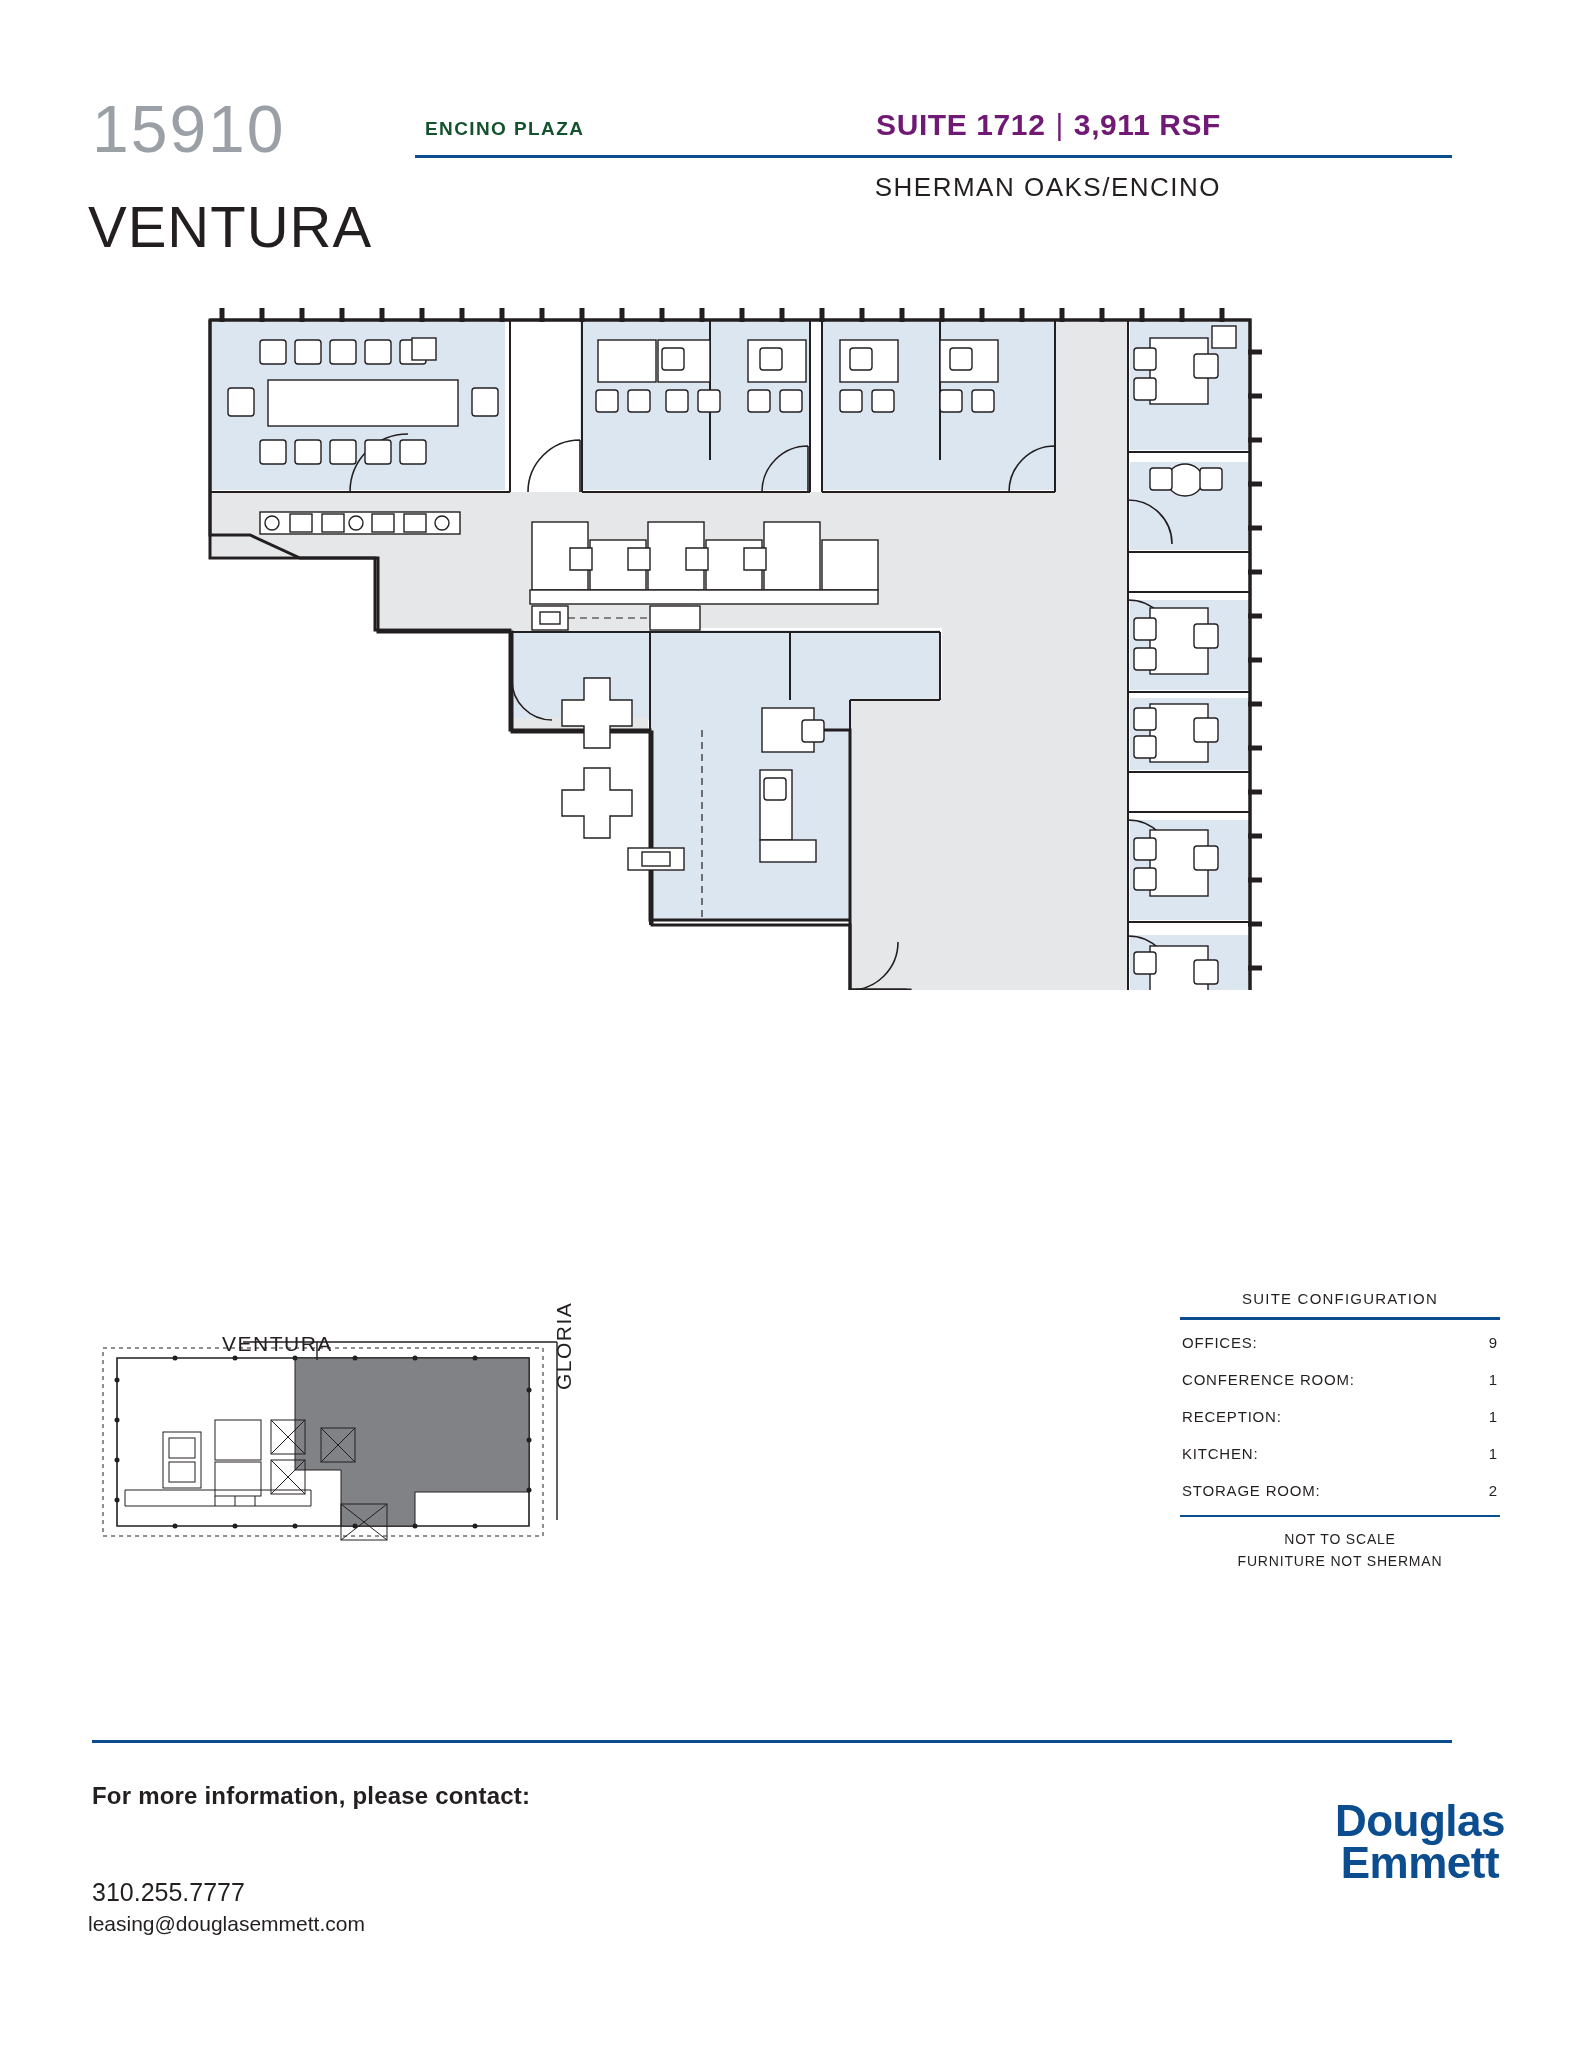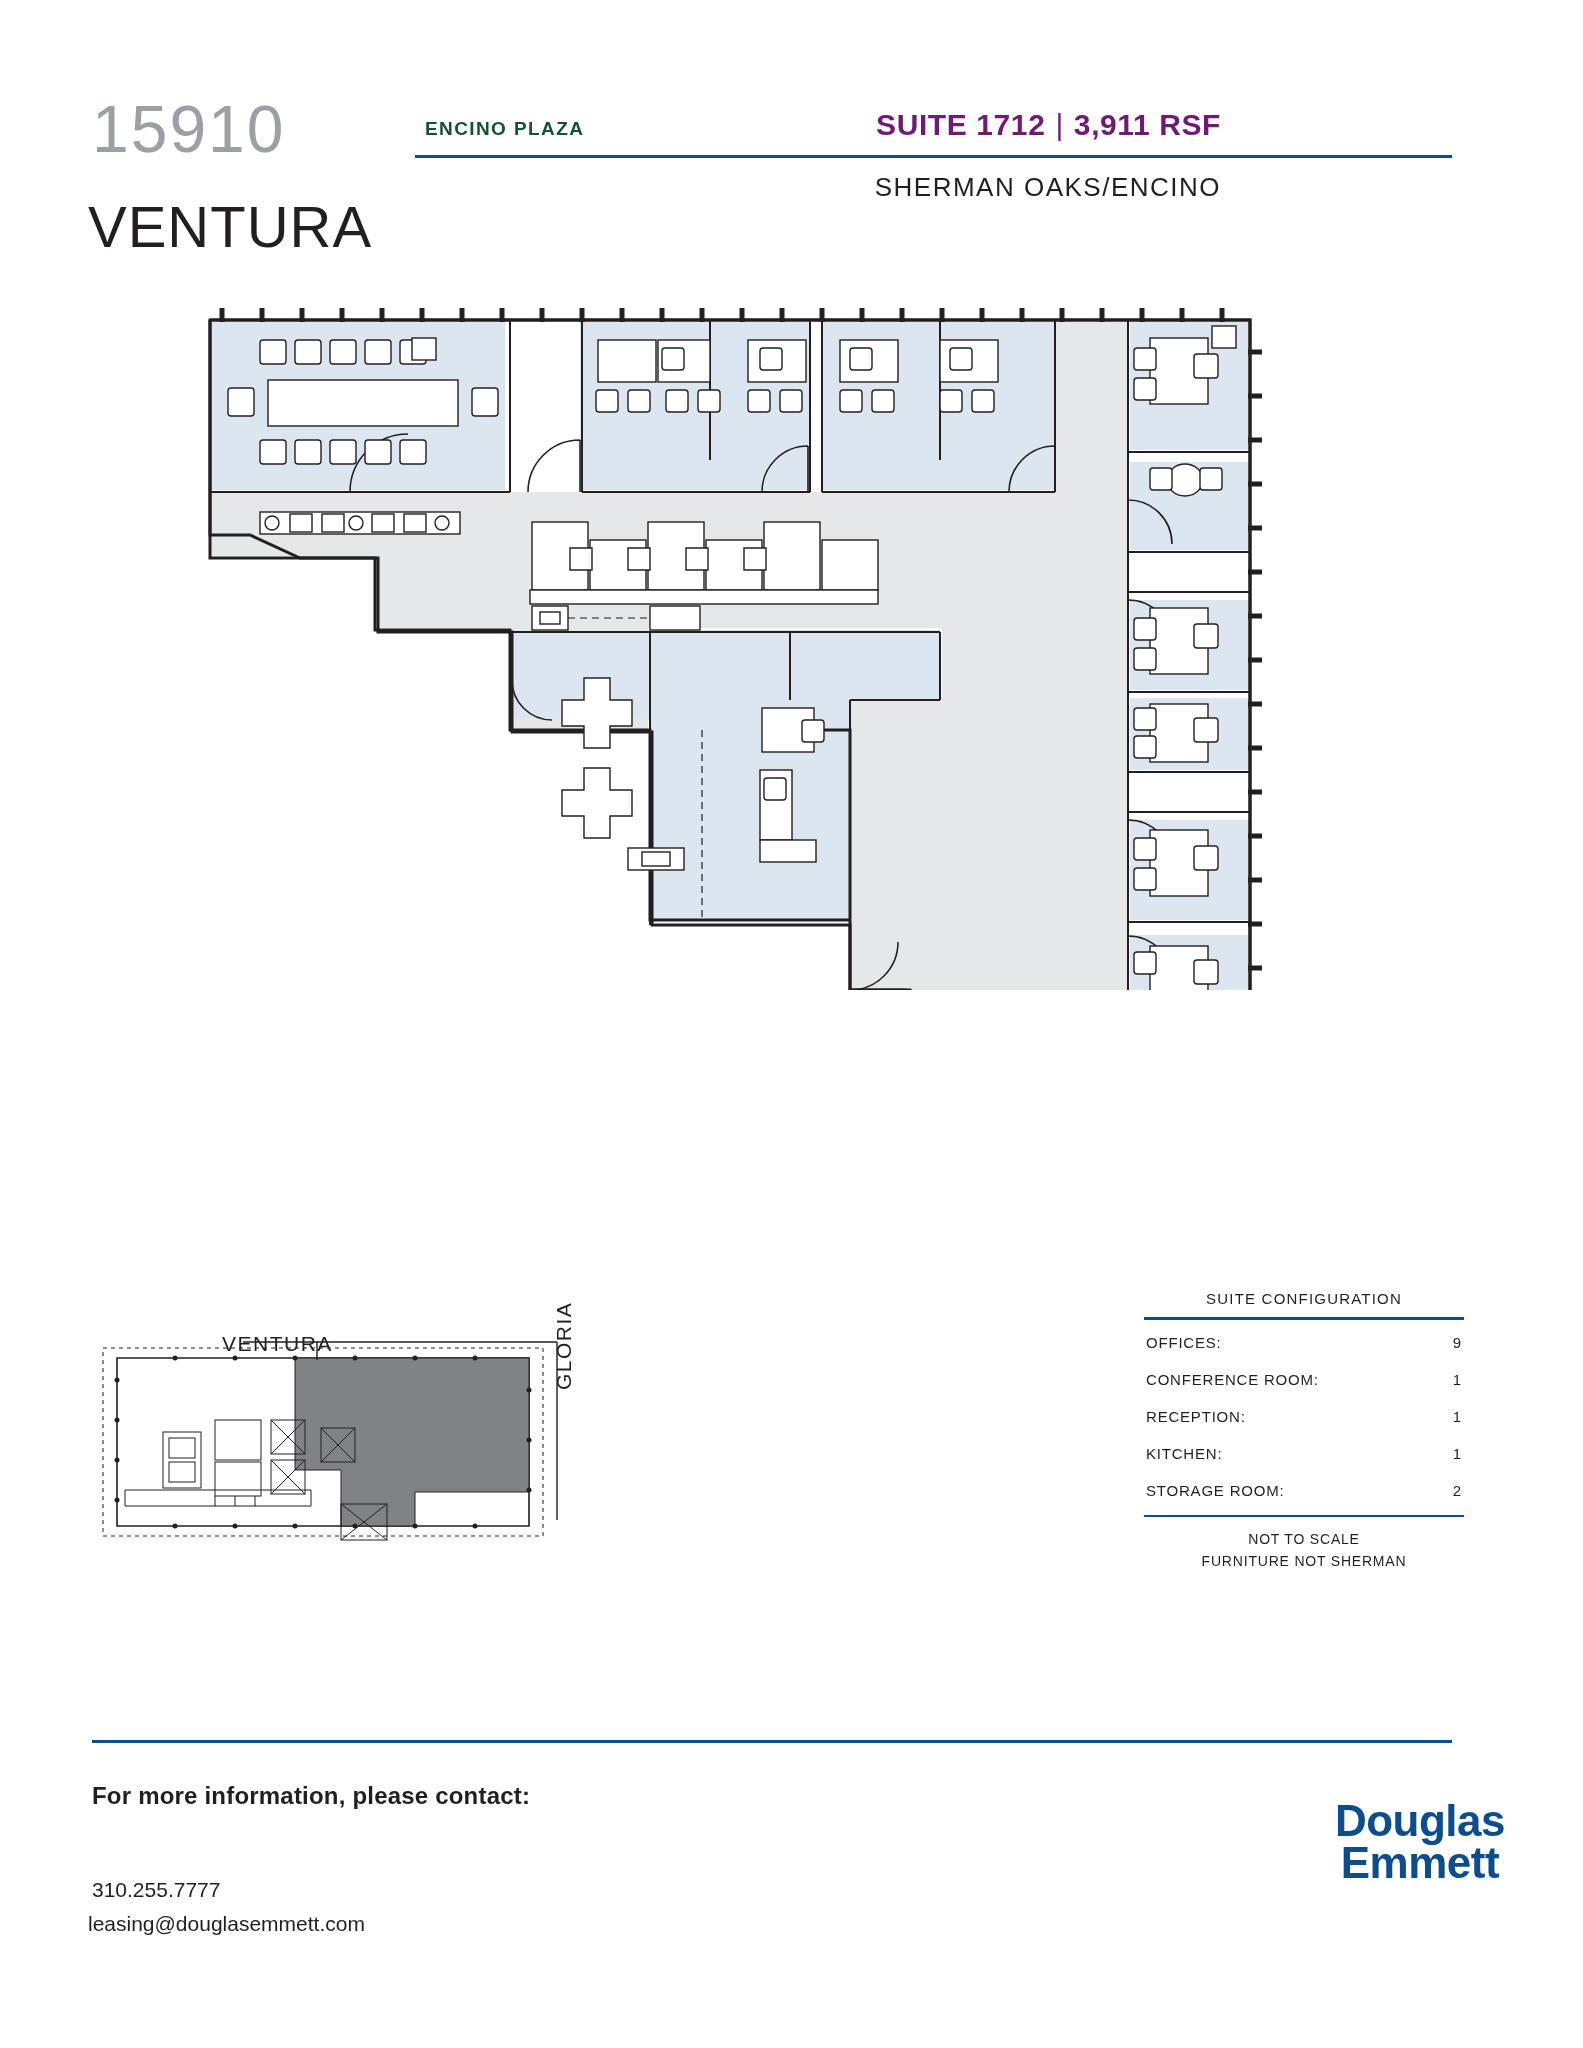--- a/index.html
+++ b/index.html
@@ -87,21 +87,21 @@
   #floorplan-svg { display: block; }
 
   
   #keyplan-wrap {
     position: absolute;
     left: 95px; top: 1320px;
     width: 560px; height: 280px;
   }
   #suite-config {
     position: absolute;
-    left: 1144px; top: 1290px;
+    left: 1180px; top: 1290px;
     width: 320px;
   }
   #config-title {
     text-align: center;
     font-size: 15px;
     letter-spacing: 1.2px;
     font-weight: 400;
     color: #231f20;
     margin-bottom: 10px;
   }
@@ -142,21 +142,21 @@
     position: absolute;
     left: 92px; top: 1782px;
     font-size: 24px;
     font-weight: 700;
     color: #231f20;
     letter-spacing: 0.2px;
   }
   #contact-phone {
     position: absolute;
     left: 92px; top: 1878px;
-    font-size: 21px;
+    font-size: 25px;
     color: #231f20;
   }
   #contact-email {
     position: absolute;
     left: 88px; top: 1912px;
     font-size: 21px;
     color: #231f20;
   }
   #logo {
     position: absolute;

